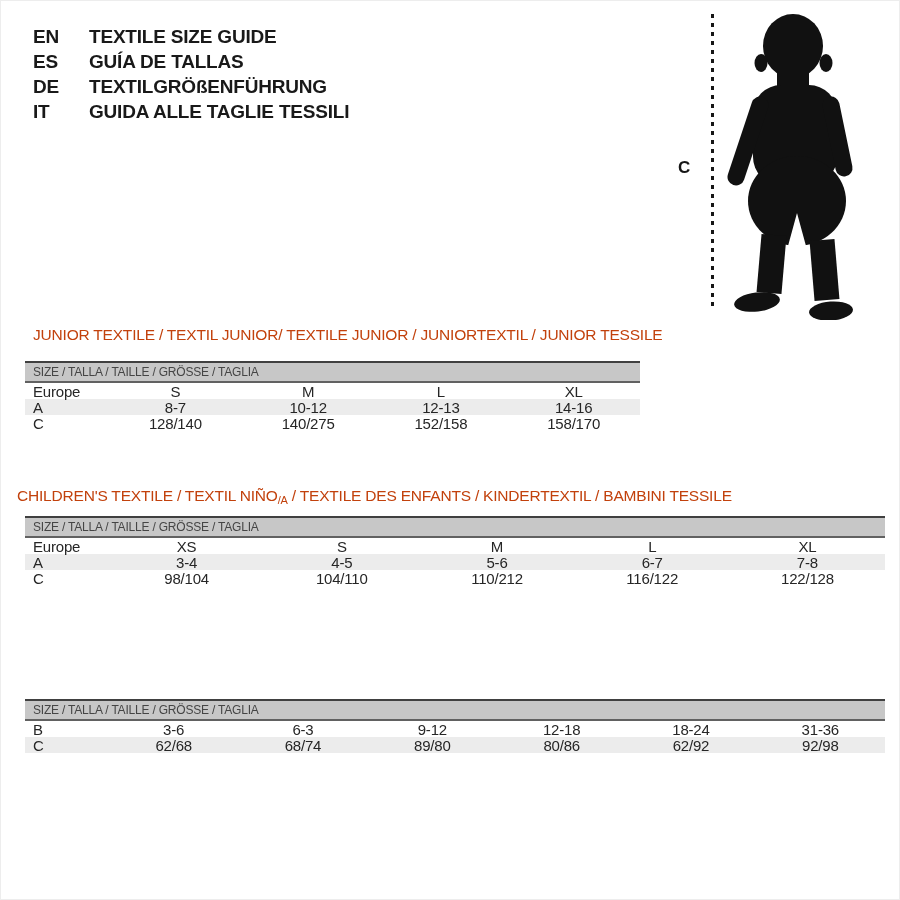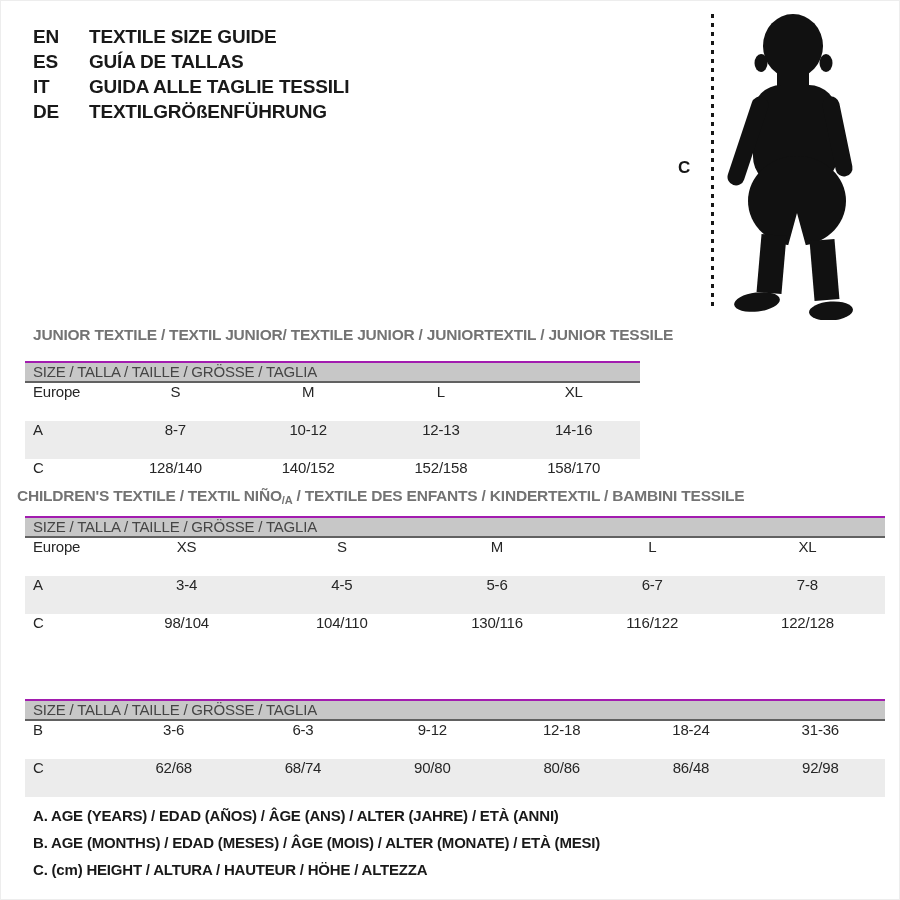--- a/index.html
+++ b/index.html
@@ -16,29 +16,29 @@
   .lang-code { width:56px; }
   
   .figure-area { position:absolute; left:660px; top:0; width:220px; height:330px; }
   .dotted-line {
     position:absolute; left:51px; top:14px; width:3px; height:296px;
     background:repeating-linear-gradient(to bottom, #161616 0 4px, transparent 4px 9px);
   }
   .figure-label { position:absolute; left:18px; top:158px; font-size:17px; font-weight:bold; color:#161616; }
   .figure-svg { position:absolute; left:40px; top:5px; }
   
-  .sec-title { position:absolute; font-size:15.5px; font-weight:bold; color:#737373; line-height:23px; white-space:nowrap; }
+  .sec-title { position:absolute; font-size:15.5px; font-weight:normal; color:#c2410c; line-height:23px; white-space:nowrap; }
   .title-sub { font-size:11px; vertical-align:-3px; }
   .size-table { position:absolute; }
   .size-bar {
     height:22px; box-sizing:border-box; background:var(--bar-bg,#c7c7c7);
-    border-top:2px solid #a21caf; border-bottom:2px solid #616161;
-    line-height:18px; font-size:15px; color:#454545; padding-left:8px;
+    border-top:2px solid #404040; border-bottom:2px solid #616161;
+    line-height:18px; font-size:12px; color:#454545; padding-left:8px;
   }
-  .t-row { display:flex; height:38px; font-size:15px; color:#262626; }
+  .t-row { display:flex; height:16px; align-items:center; font-size:15px; color:#262626; }
   .t-row.shaded { background:var(--row-shade,#ececec); }
   .t-label { width:84px; padding-left:8px; box-sizing:border-box; }
   .t-cell { flex:1; text-align:center; }
   
   .footnotes { position:absolute; left:33px; top:802px; }
   .footnote { height:27px; line-height:27px; font-size:15px; font-weight:bold; color:#191919; white-space:nowrap; }
 </style>
 </head>
 <body>
 
@@ -47,26 +47,26 @@
   <div class="lang-list">
     <div class="lang-row">
       <span class="lang-code">EN</span>
       <span class="lang-title">TEXTILE SIZE GUIDE</span>
     </div>
     <div class="lang-row">
       <span class="lang-code">ES</span>
       <span class="lang-title">GUÍA DE TALLAS</span>
     </div>
     <div class="lang-row">
+      <span class="lang-code">DE</span>
+      <span class="lang-title">TEXTILGRÖßENFÜHRUNG</span>
+    </div>
+    <div class="lang-row">
       <span class="lang-code">IT</span>
       <span class="lang-title">GUIDA ALLE TAGLIE TESSILI</span>
-    </div>
-    <div class="lang-row">
-      <span class="lang-code">DE</span>
-      <span class="lang-title">TEXTILGRÖßENFÜHRUNG</span>
     </div>
   </div>
 
   <div class="figure-area">
     <span class="figure-label">C</span>
     <div class="dotted-line"></div>
     <svg class="figure-svg" width="170" height="315" viewBox="0 0 170 315">
       <g fill="#111111" stroke="none">
         <ellipse cx="93" cy="41" rx="30" ry="32"></ellipse>
         <ellipse cx="61" cy="58" rx="6.5" ry="9"></ellipse>
@@ -101,21 +101,21 @@
         <div class="t-row shaded">
           <span class="t-label">A</span>
           <span class="t-cell">8-7</span>
           <span class="t-cell">10-12</span>
           <span class="t-cell">12-13</span>
           <span class="t-cell">14-16</span>
         </div>
         <div class="t-row">
           <span class="t-label">C</span>
           <span class="t-cell">128/140</span>
-          <span class="t-cell">140/152</span>
+          <span class="t-cell">140/275</span>
           <span class="t-cell">152/158</span>
           <span class="t-cell">158/170</span>
         </div>
       </div>
   </div>
 
   <div class="sec-title" style="left:17px; top:484px;"><span>CHILDREN'S TEXTILE / TEXTIL NIÑO</span><span class="title-sub">/A</span><span> / TEXTILE DES ENFANTS / KINDERTEXTIL / BAMBINI TESSILE</span></div>
   <div class="size-table" style="left:25px; top:516px; width:860px;">
     <div class="size-bar">SIZE / TALLA / TAILLE / GRÖSSE / TAGLIA</div>
     <div>
@@ -132,21 +132,21 @@
           <span class="t-cell">3-4</span>
           <span class="t-cell">4-5</span>
           <span class="t-cell">5-6</span>
           <span class="t-cell">6-7</span>
           <span class="t-cell">7-8</span>
         </div>
         <div class="t-row">
           <span class="t-label">C</span>
           <span class="t-cell">98/104</span>
           <span class="t-cell">104/110</span>
-          <span class="t-cell">130/116</span>
+          <span class="t-cell">110/212</span>
           <span class="t-cell">116/122</span>
           <span class="t-cell">122/128</span>
         </div>
       </div>
   </div>
 
   <div class="size-table" style="left:25px; top:699px; width:860px;">
     <div class="size-bar">SIZE / TALLA / TAILLE / GRÖSSE / TAGLIA</div>
     <div>
         <div class="t-row">
@@ -155,27 +155,22 @@
           <span class="t-cell">6-3</span>
           <span class="t-cell">9-12</span>
           <span class="t-cell">12-18</span>
           <span class="t-cell">18-24</span>
           <span class="t-cell">31-36</span>
         </div>
         <div class="t-row shaded">
           <span class="t-label">C</span>
           <span class="t-cell">62/68</span>
           <span class="t-cell">68/74</span>
-          <span class="t-cell">90/80</span>
+          <span class="t-cell">89/80</span>
           <span class="t-cell">80/86</span>
-          <span class="t-cell">86/48</span>
+          <span class="t-cell">62/92</span>
           <span class="t-cell">92/98</span>
         </div>
       </div>
   </div>
 
-  <div class="footnotes">
-    <div class="footnote">A. AGE (YEARS) / EDAD (AÑOS) / ÂGE (ANS) / ALTER (JAHRE) / ETÀ (ANNI)</div>
-    <div class="footnote">B. AGE (MONTHS) / EDAD (MESES) / ÂGE (MOIS) / ALTER (MONATE) / ETÀ (MESI)</div>
-    <div class="footnote">C. (cm) HEIGHT / ALTURA / HAUTEUR / HÖHE / ALTEZZA</div>
-  </div>
 
 </div>
 
 </body></html>

